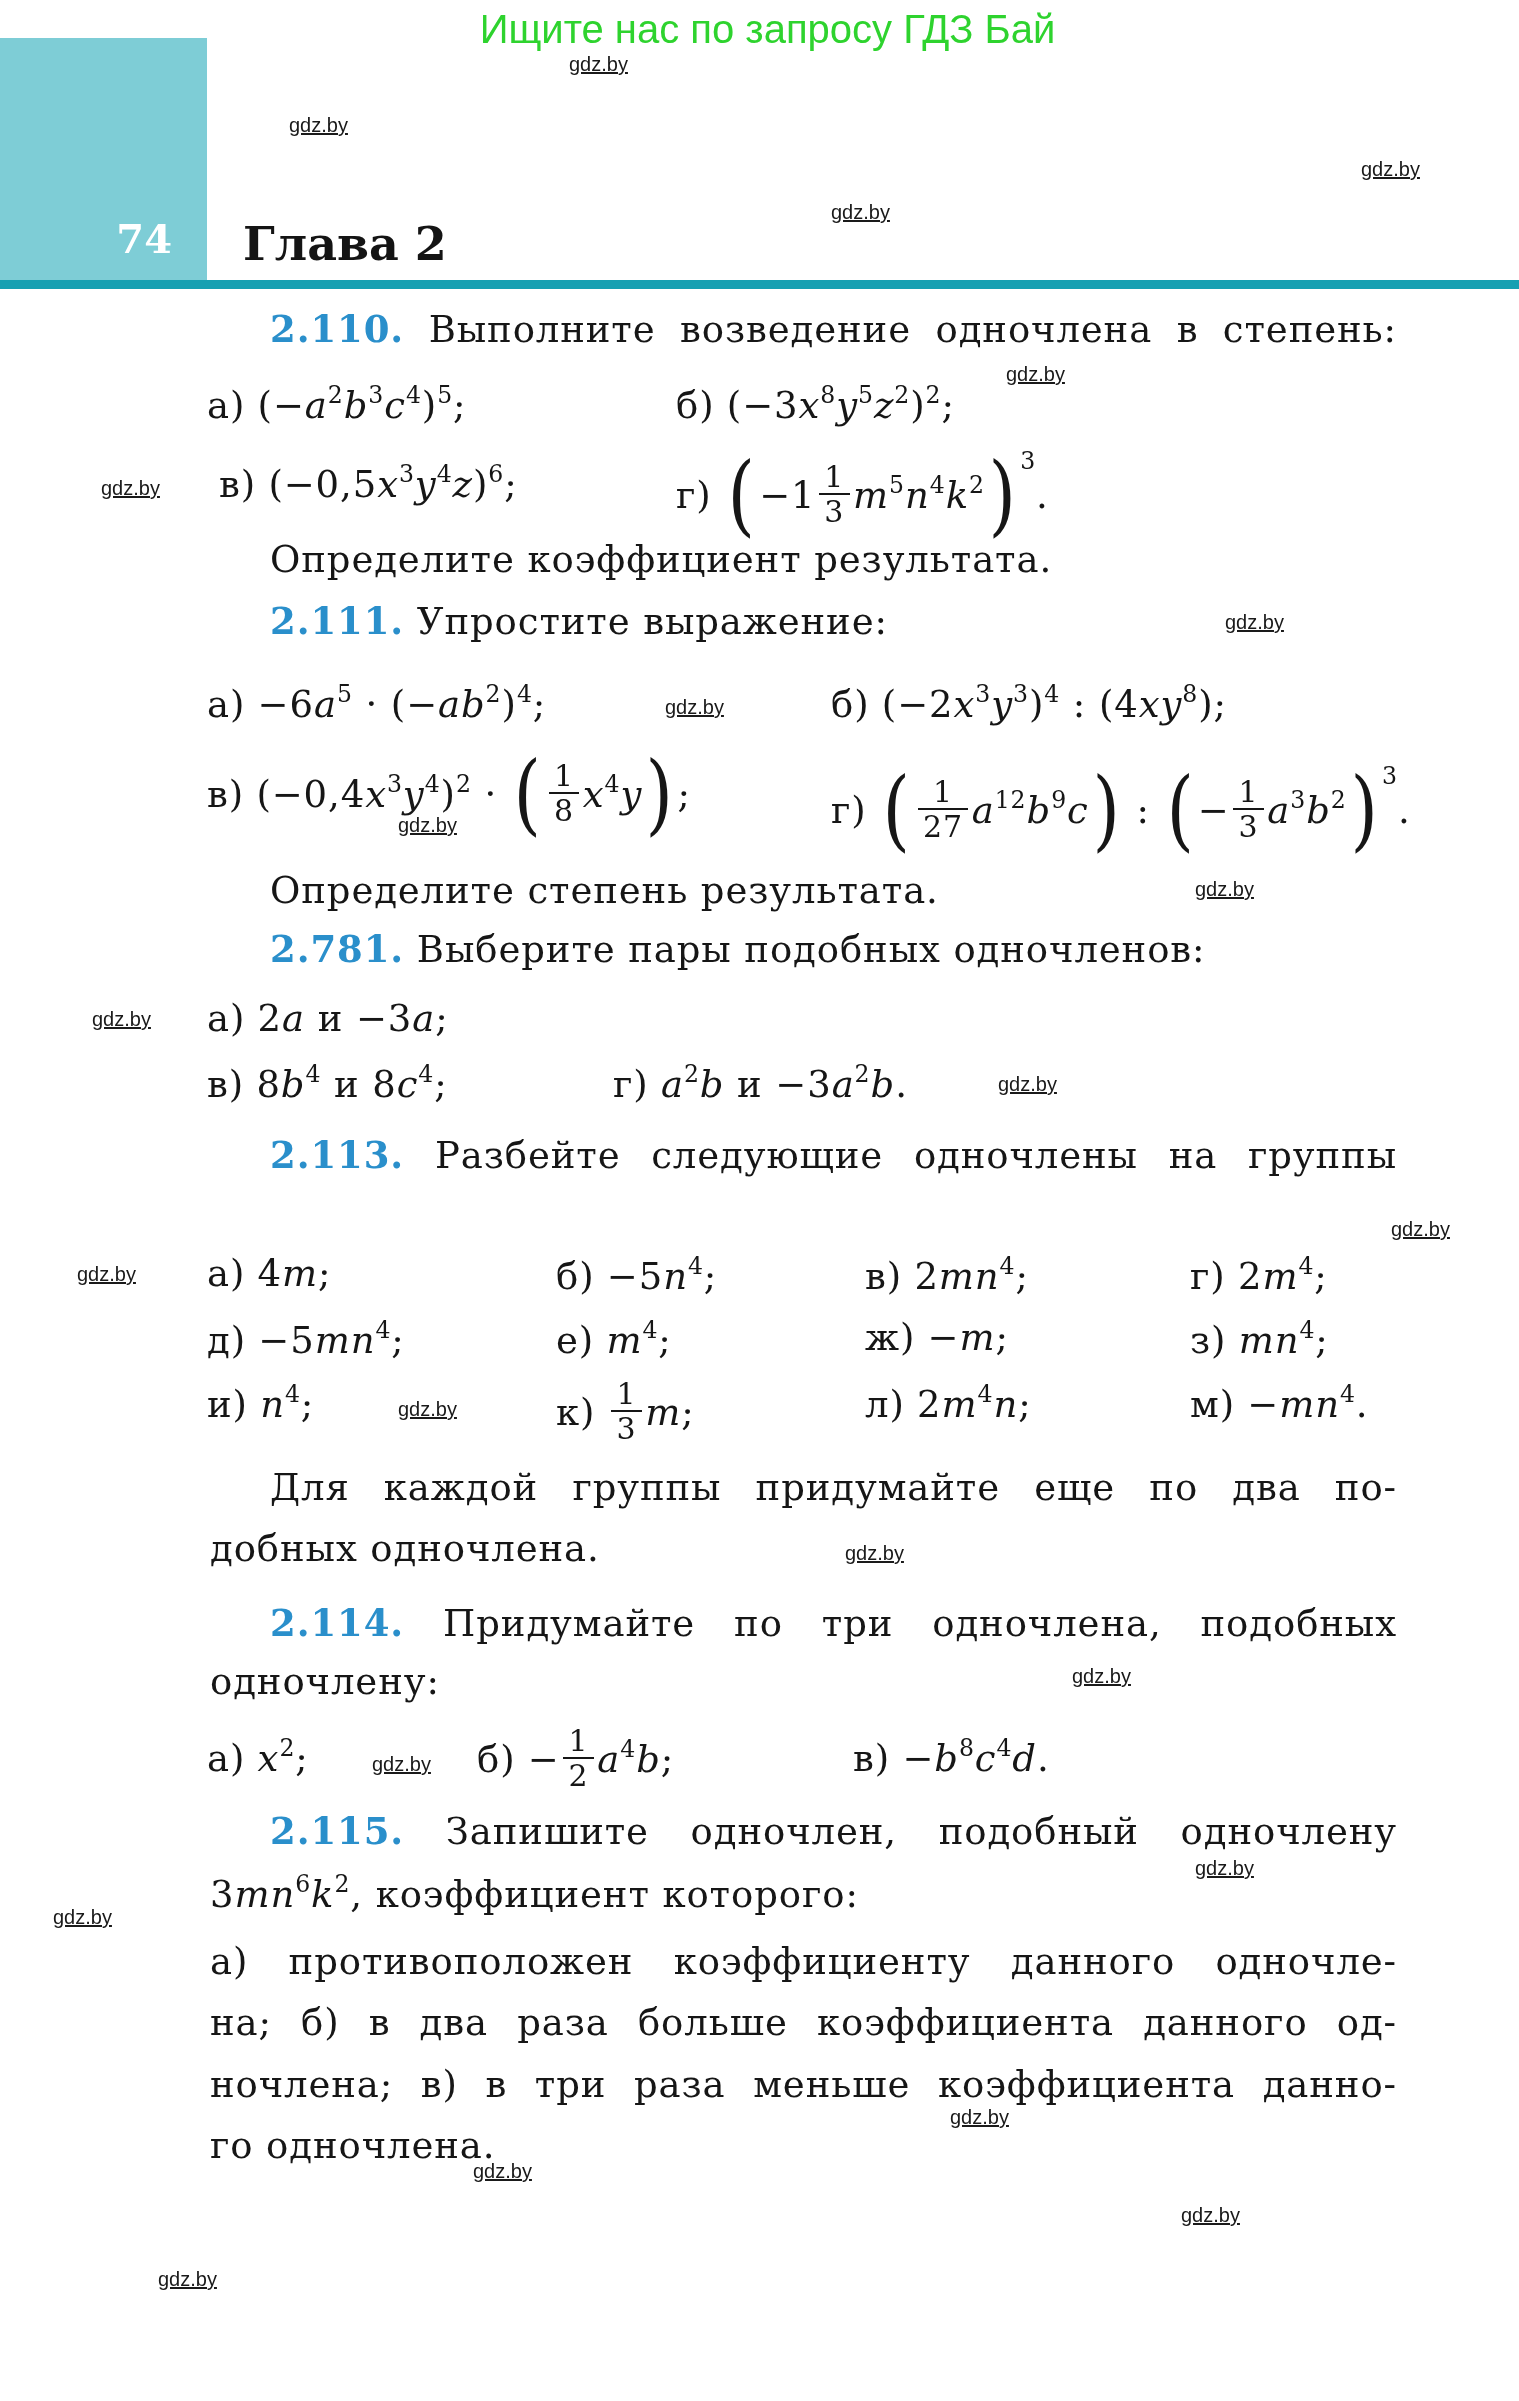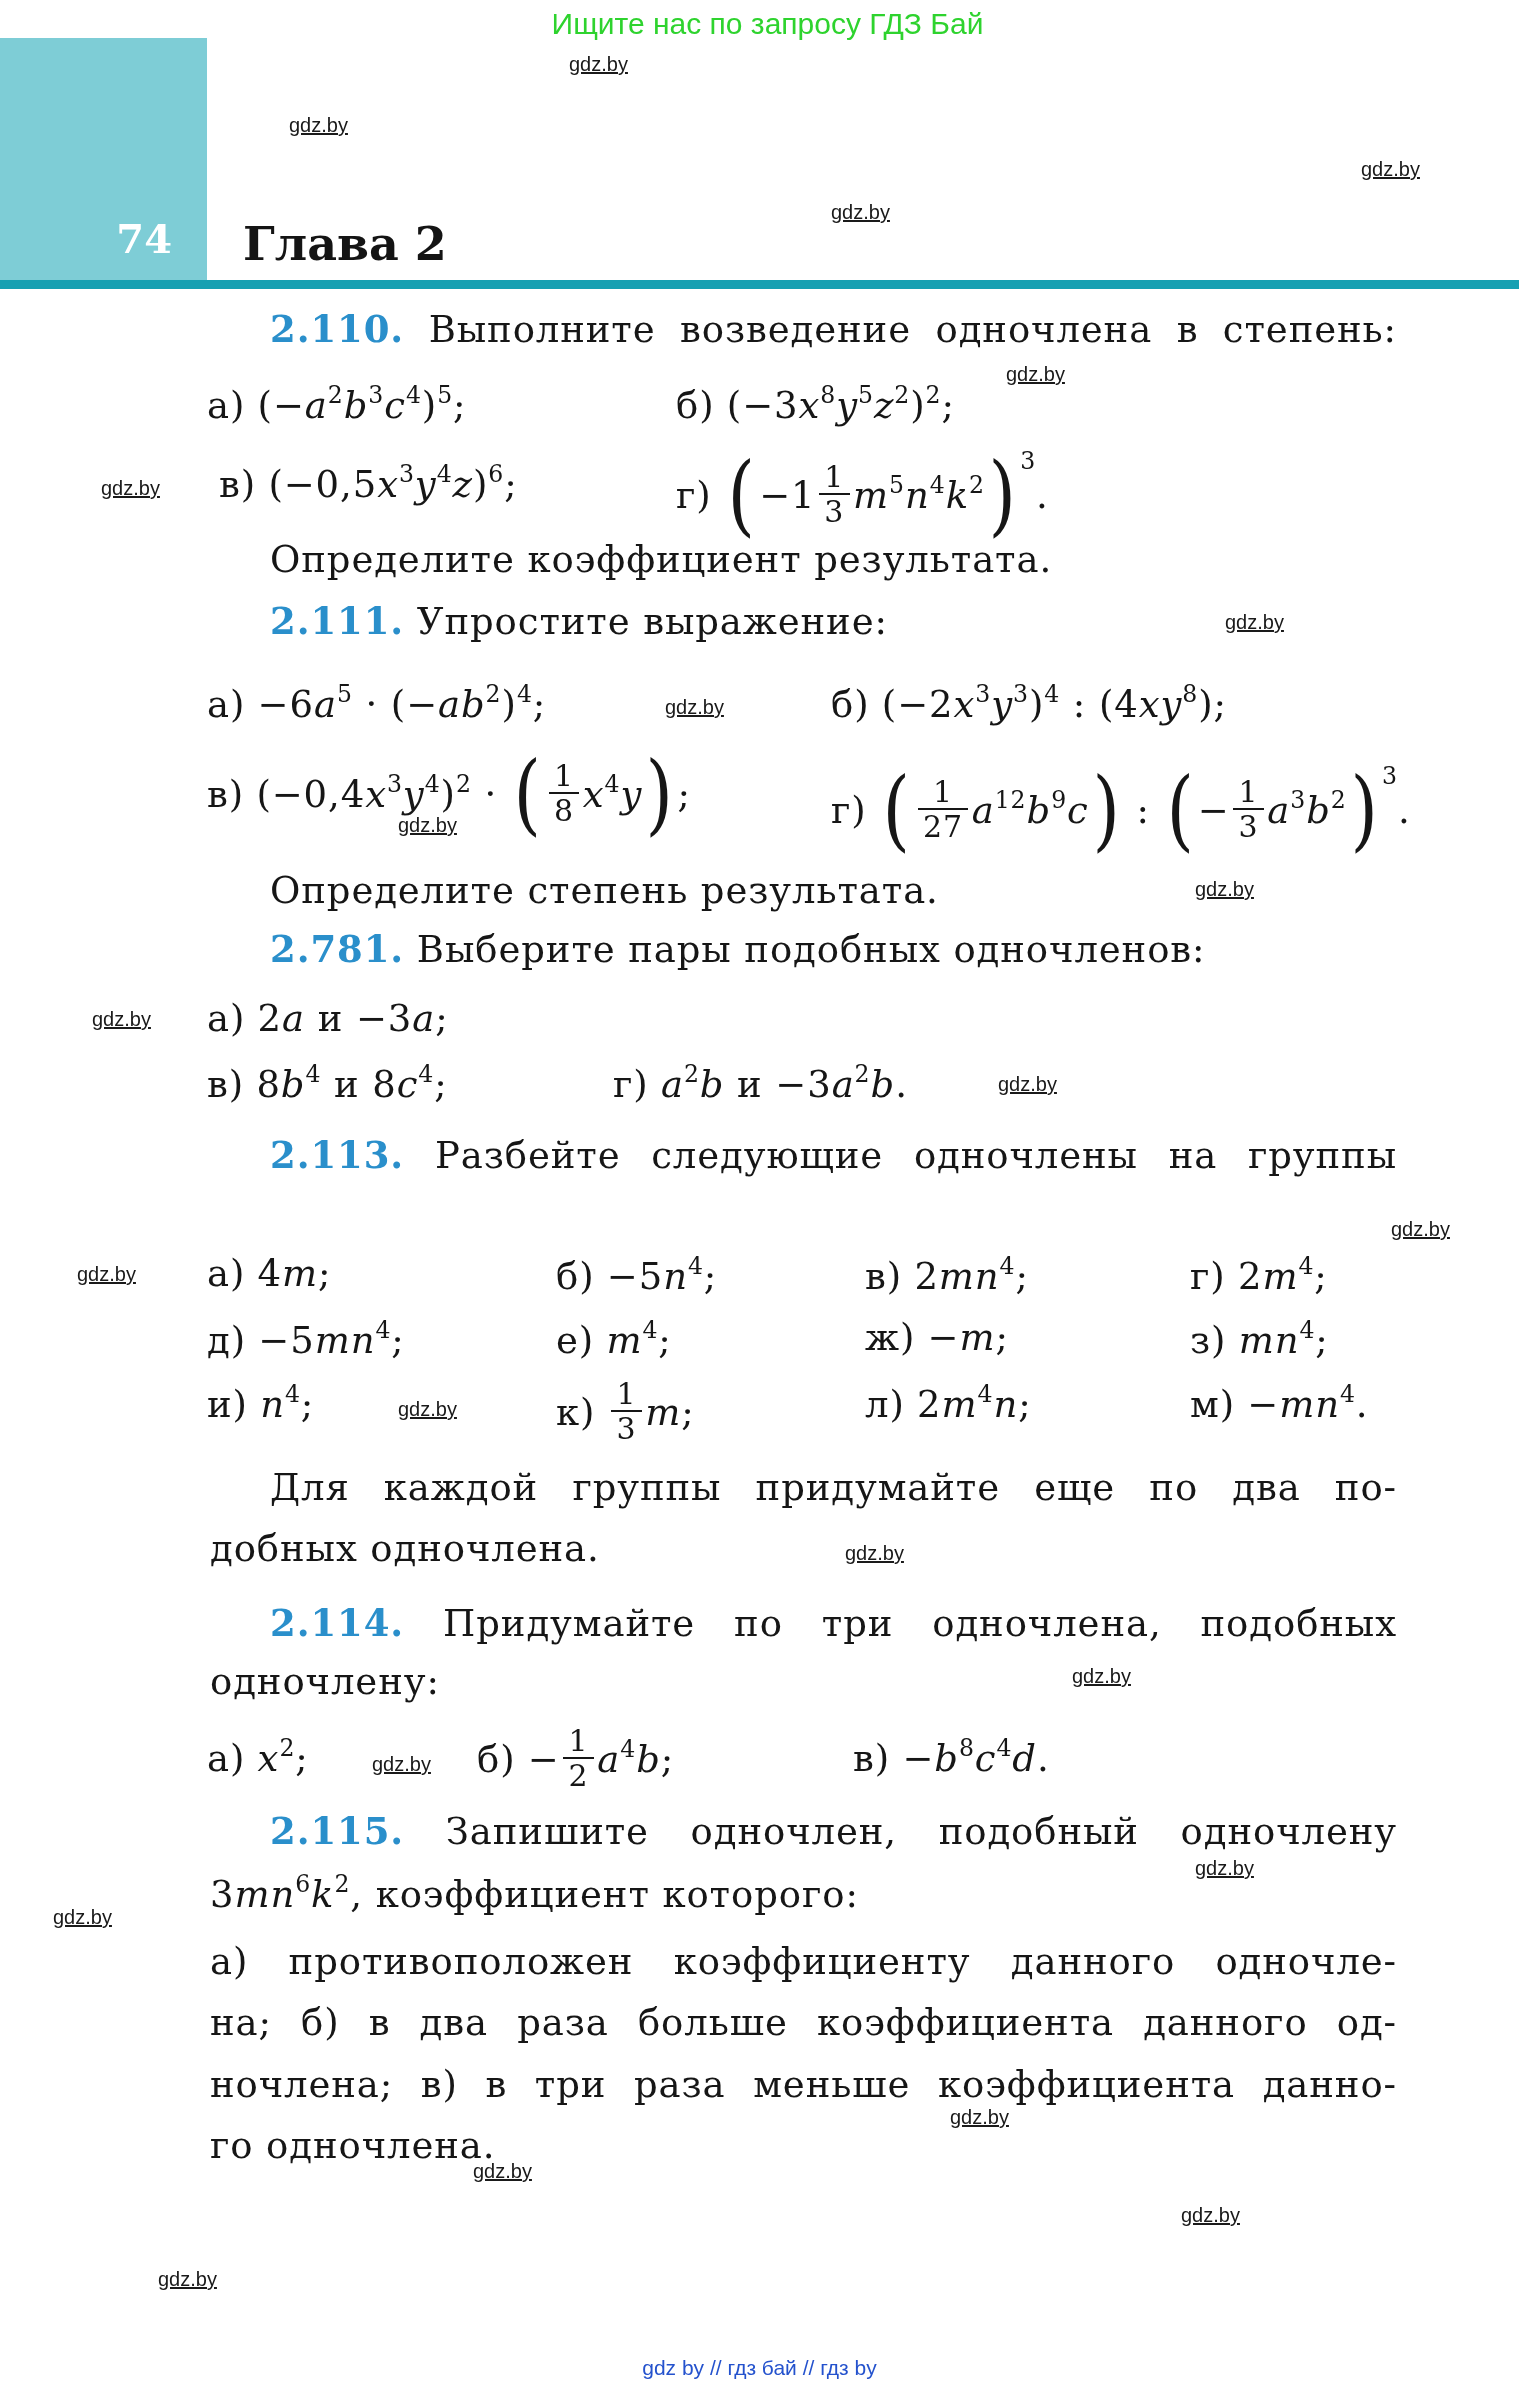--- a/index.html
+++ b/index.html
@@ -1,21 +1,21 @@
 <!DOCTYPE html>
 <html style="font-size:14px"><head>
 <meta charset="utf-8">
 <style>
   html,body{margin:0;padding:0;background:#fff;}
   #page{position:relative;width:1519px;height:2401px;background:#ffffff;overflow:hidden;
         font-family:"DejaVu Serif", serif;color:#161616;}
   .abs{position:absolute;}
   .sans{font-family:"Liberation Sans", sans-serif;}
   
-  #promo{left:16px;right:0;top:7px;text-align:center;font-size:30px;color:#2ed32e;}
+  #promo{left:16px;right:0;top:7px;text-align:center;font-size:40px;color:#2ed32e;}
   #tealblock{left:0;top:38px;width:207px;height:244px;background:#7ecdd6;}
   #pagenum{left:0;top:215px;width:172px;text-align:right;font-size:40px;font-weight:bold;color:#ffffff;}
   #chapter{left:243px;top:217px;font-size:46px;font-weight:bold;color:#141414;}
   #tealline{left:0;top:280px;width:1519px;height:8.8px;background:#16a0b2;}
   
   .line{font-size:37px;letter-spacing:0.9px;white-space:nowrap;line-height:1.15;}
   .par{font-size:37px;letter-spacing:0.9px;line-height:1.15;}
   .j{text-align:justify;text-align-last:justify;white-space:normal;}
   .num{color:#2a8fcb;font-weight:bold;}
   .item{font-size:37px;letter-spacing:0.9px;white-space:nowrap;line-height:1.15;}
@@ -189,16 +189,15 @@
   <div class="abs wm" style="left:845px;top:1542px;">gdz.by</div>
   <div class="abs wm" style="left:1072px;top:1665px;">gdz.by</div>
   <div class="abs wm" style="left:372px;top:1753px;">gdz.by</div>
   <div class="abs wm" style="left:1195px;top:1857px;">gdz.by</div>
   <div class="abs wm" style="left:53px;top:1906px;">gdz.by</div>
   <div class="abs wm" style="left:950px;top:2106px;">gdz.by</div>
   <div class="abs wm" style="left:473px;top:2160px;">gdz.by</div>
   <div class="abs wm" style="left:1181px;top:2204px;">gdz.by</div>
   <div class="abs wm" style="left:158px;top:2268px;">gdz.by</div>
 
-  <div id="footlinks" class="abs sans">gdz by  //  гдз бай  //  гдз by</div>
 
 </div>
 
 
 </body></html>

